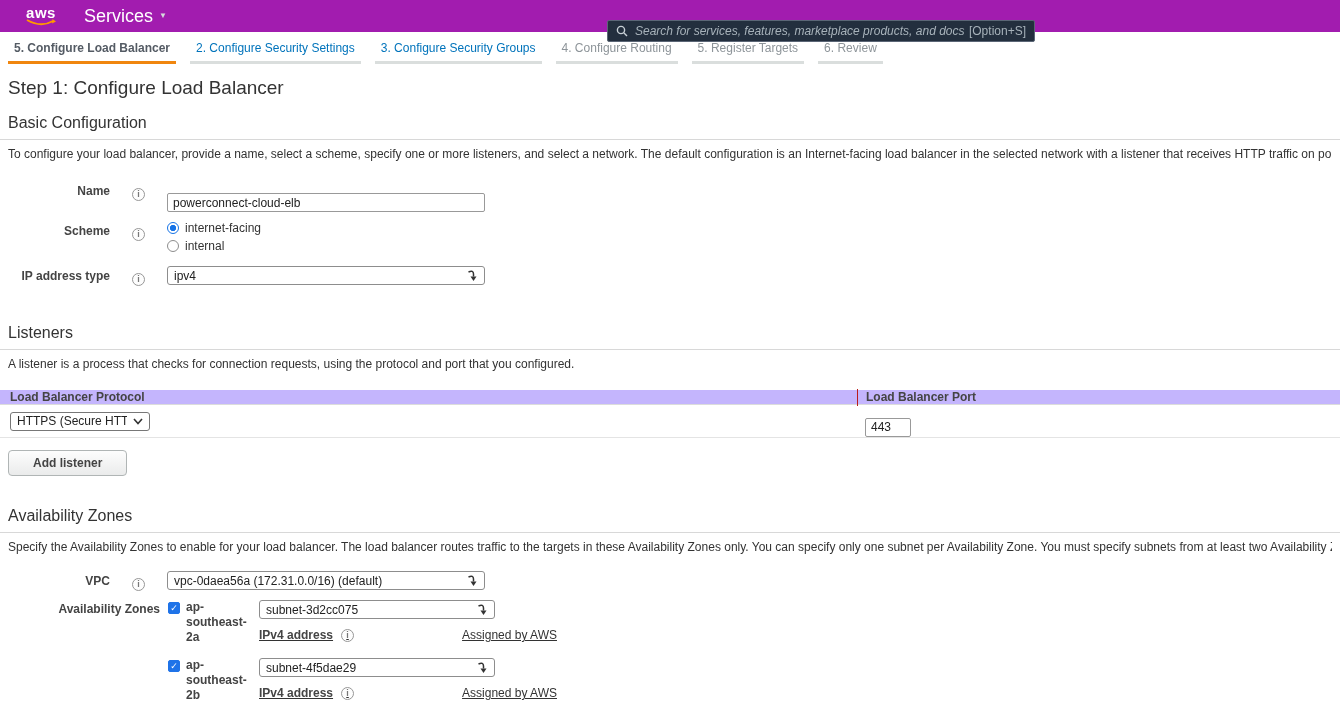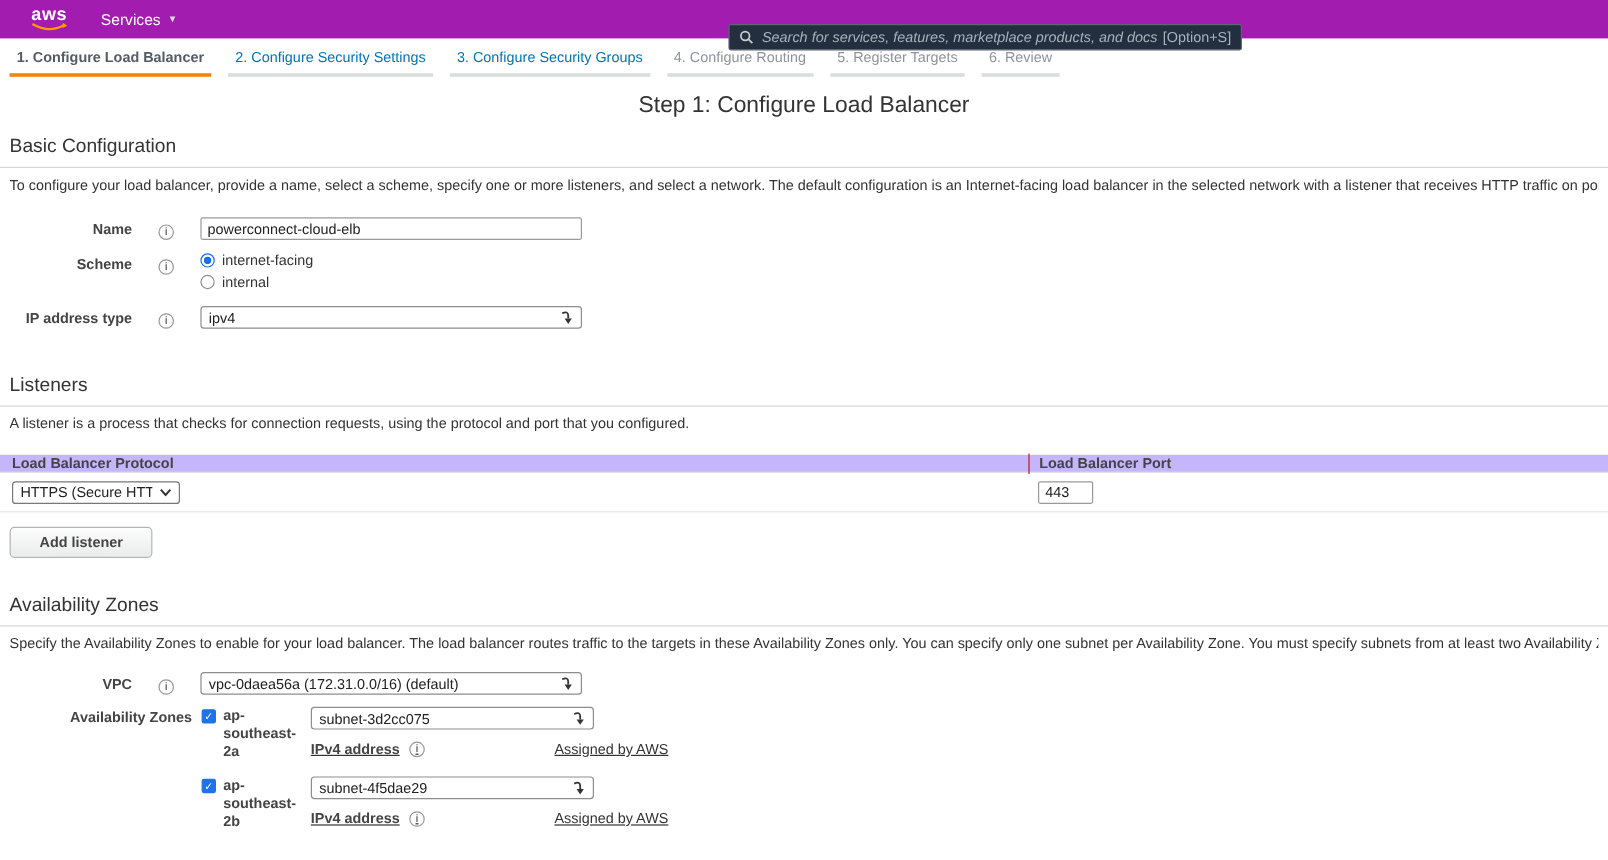--- a/index.html
+++ b/index.html
@@ -4,54 +4,54 @@
 <style>
   * { box-sizing: border-box; margin: 0; padding: 0; }
   html,body { width: 1340px; height: 717px; overflow: hidden; background: #fff;
     font-family: "Liberation Sans", sans-serif; color: #333; }
 
   
   .topnav { position: relative; height: 32px; background: #a21caf; display: flex; align-items: center; }
   .aws-logo { display: flex; flex-direction: column; align-items: center; margin-left: 26px; cursor: pointer; }
   .aws-logo .aws-text { color: #fff; font-weight: bold; font-size: 15px; line-height: 13px; letter-spacing: .5px; }
   .services { display: flex; align-items: center; gap: 6px; margin-left: 28px; cursor: pointer; }
-  .services .svc-label { color: #fff; font-size: 13px; }
+  .services .svc-label { color: #fff; font-size: 18px; }
   .services .caret { color: #d5dbdb; font-size: 8px; line-height: 8px; }
   .searchbox { position: absolute; left: 607px; top: 20px; width: 428px; height: 22px;
     border: 1px solid #5b6676; border-radius: 2px; display: flex; align-items: center;
     padding: 0 8px; background: #232f3e; }
   .searchbox input { flex: 1; background: transparent; border: none; outline: none;
     font-style: italic; font-size: 12px; color: #c8d0d6; margin-left: 7px;
     font-family: "Liberation Sans", sans-serif; }
   .searchbox input::placeholder { color: #a7b2ba; }
   .search-shortcut { color: #a7b2ba; font-size: 12px; }
 
   
   .steps { display: flex; background: #fff; padding-left: 8px; }
   .step { font-size: 12px; padding: 9px 6px 6px 6px; margin-right: 14px; border-bottom: 3px solid #dadedd; cursor: pointer; white-space: nowrap; }
   .step.active { color: #545b64; font-weight: bold; border-bottom-color: #f0860f; cursor: default; }
   .step.link { color: #0073bb; }
   .step.muted { color: #8d9499; cursor: default; }
 
   
-  .page-title { font-size: 19px; font-weight: 400; color: #333; margin: 13px 8px 0 8px; text-align: center; }
+  .page-title { font-size: 19px; font-weight: 400; color: #333; margin: 13px 8px 0 8px; }
   .section-heading { font-size: 16px; font-weight: 400; color: #333; margin-top: 15px;
     padding: 0 8px 7px 8px; border-bottom: 1px solid #d8d8d8; }
   .section-desc { font-size: 12px; color: #333; margin: 7px 8px 0 8px; white-space: nowrap; overflow: hidden; }
 
   
   .form-area { margin-top: 20px; }
   .form-row { display: flex; align-items: flex-start; margin-bottom: 9px; }
   .lbl-col { width: 110px; text-align: right; font-size: 12px; font-weight: bold; color: #444; padding-top: 3px; }
   .ico-col { width: 57px; text-align: center; padding-top: 2px; }
   .info-icon { display: inline-block; width: 13px; height: 13px; border-radius: 50%;
     border: 1px solid #979797; color: #777; font-size: 9px; font-weight: bold;
     line-height: 11px; text-align: center; background: #fdfdfd; cursor: pointer; }
   .txt-input { border: 1px solid #999; border-radius: 2px; height: 19px; font-size: 12px;
-    padding: 1px 5px; color: #222; font-family: "Liberation Sans", sans-serif; outline: none; background:#fff; }
+    padding: 1px 5px; color: #222; font-family: "Liberation Sans", sans-serif; outline: none; background:#fff;margin-top:12px; }
   .w318 { width: 318px; }
 
   
   .sel { display: flex; align-items: center; justify-content: space-between;
     border: 1px solid #8d8d8d; border-radius: 3px; background: #fff; height: 19px;
     padding: 0 6px; font-size: 12px; color: #222; cursor: pointer; }
   .sel .sel-text { white-space: nowrap; overflow: hidden; }
 
   
   .radio-row { display: flex; align-items: center; gap: 6px; margin-bottom: 4px; cursor: pointer; }
@@ -123,21 +123,21 @@
       <circle cx="5" cy="5" r="3.6" fill="none" stroke="#c8d0d6" stroke-width="1.4"></circle>
       <line x1="7.8" y1="7.8" x2="11" y2="11" stroke="#c8d0d6" stroke-width="1.4"></line>
     </svg>
     <input type="text" placeholder="Search for services, features, marketplace products, and docs" style="">
     <span class="search-shortcut">[Option+S]</span>
   </div>
 </div>
 
 
 <div class="steps">
-  <div class="step active">1. Configure Load Balancer</div>
+  <div class="step active">5. Configure Load Balancer</div>
   <div class="step link">2. Configure Security Settings</div>
   <div class="step link">3. Configure Security Groups</div>
   <div class="step muted">4. Configure Routing</div>
   <div class="step muted">5. Register Targets</div>
   <div class="step muted">6. Review</div>
 </div>
 
 
 <div class="page-title">Step 1: Configure Load Balancer</div>
 

